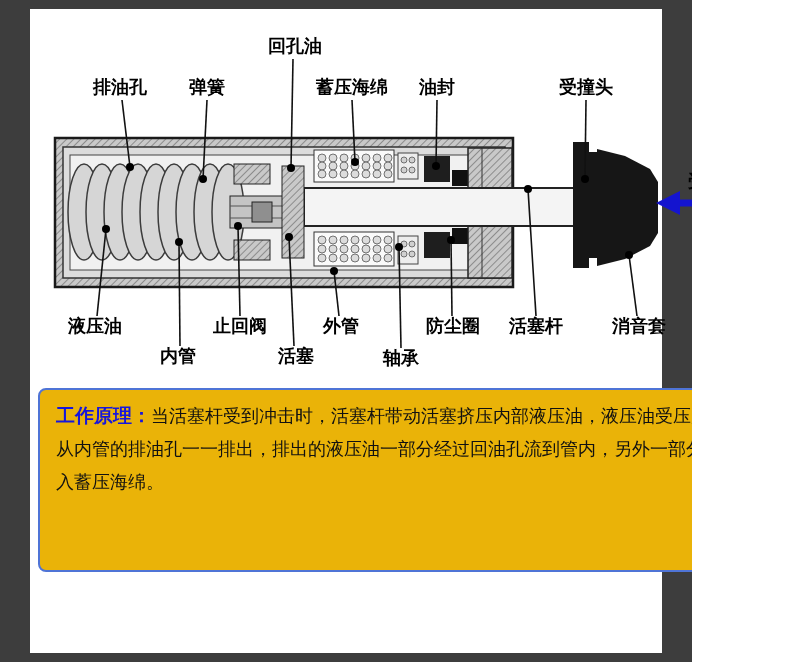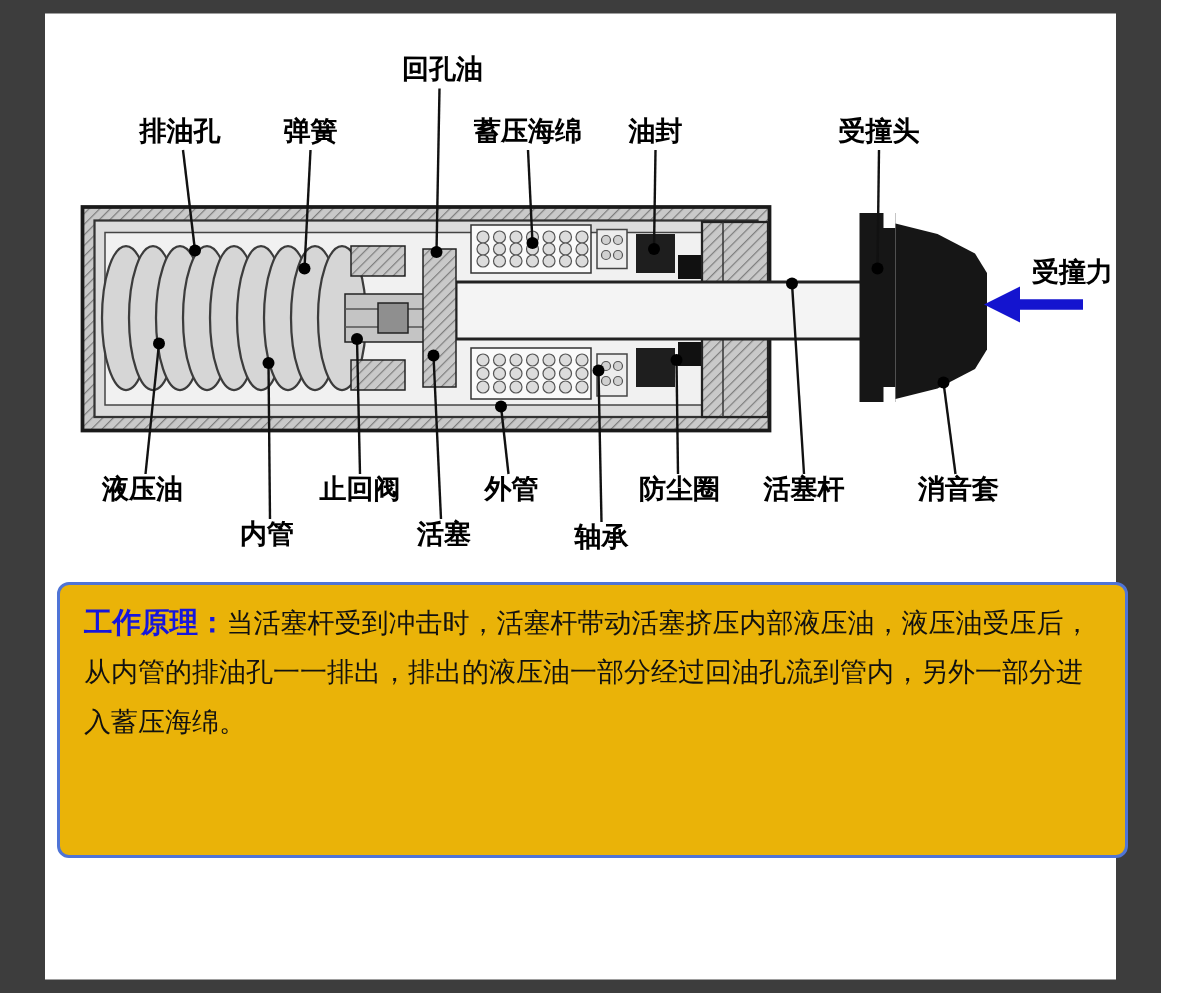--- a/index.html
+++ b/index.html
@@ -1,18 +1,18 @@
 <!DOCTYPE html>
 <html><head>
 <meta charset="utf-8">
 <style>
   html,body{margin:0;padding:0;background:#fff;}
   .page{
     position:relative;
-    width:774px;height:662px;
+    width:692px;height:662px;
     background:#3d3d3d;
     overflow:hidden;
     font-family:"DejaVu Sans","Liberation Sans",sans-serif;
   }
   .content{
     position:absolute;left:30px;right:30px;top:9px;bottom:9px;
     background:#ffffff;
   }
   .diagram{
     position:absolute;left:0;top:0;width:790px;height:380px;

